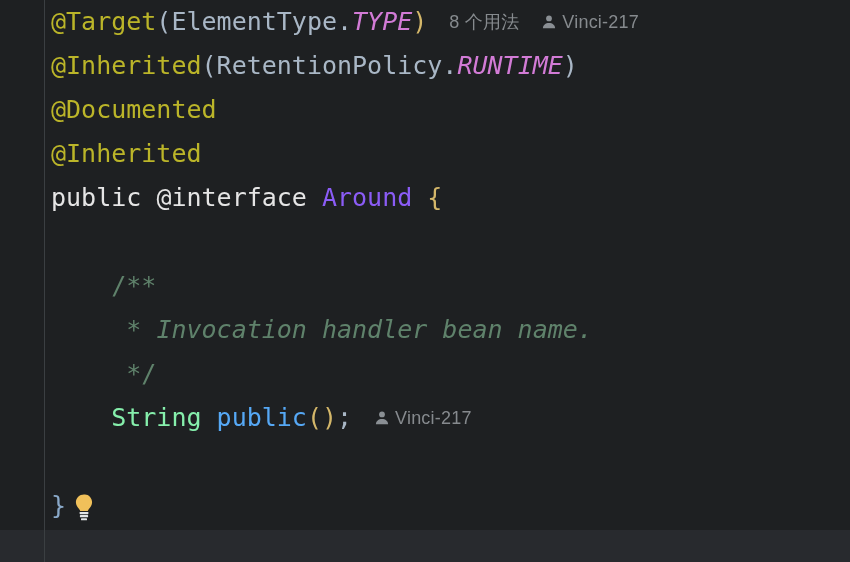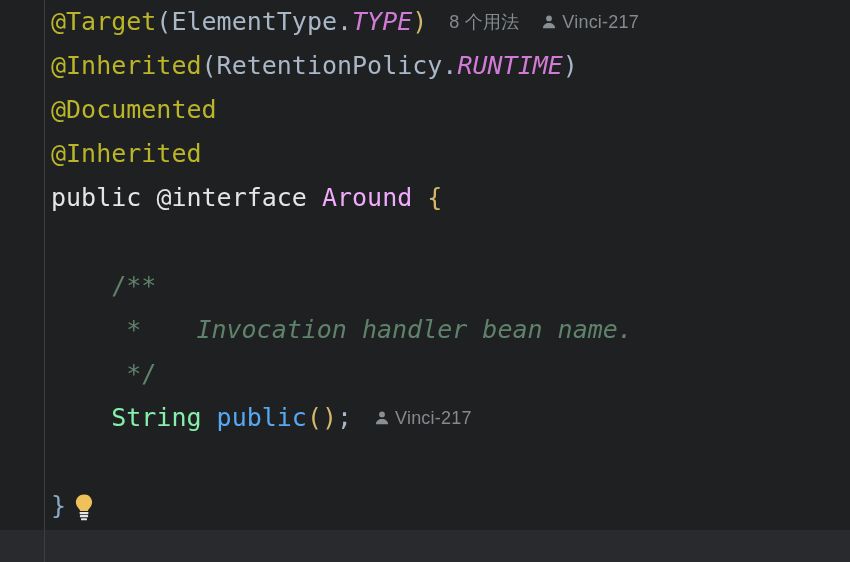--- a/index.html
+++ b/index.html
@@ -89,26 +89,26 @@
     letter-spacing: 0px;
   }
 
   
   .tok-annotation   { color: #bbb529; }
   .tok-paren        { color: #a9b7c6; }
   .tok-punct        { color: #a9b7c6; }
   .tok-ident        { color: #a9b7c6; }
   .tok-static-field { color: #d27bd6; font-style: italic; }
   .tok-keyword      { color: #e5e5e5; }
-  .tok-classname    { color: #f0abfc; }
+  .tok-classname    { color: #8b5cf6; }
   .tok-type         { color: #86efac; }
   .tok-method       { color: #56a8f5; }
   .tok-brace-gold   { color: #d4b76a; }
   .tok-brace-blue   { color: #8aa9c9; }
-  .tok-comment      { color: #5f826b; font-style: italic; margin-left: 40px; }
+  .tok-comment      { color: #5f826b; font-style: italic; }
   .tok-comment-plain{ color: #5f826b; }
 
   
   .inlay {
     display: inline-block;
     font-family: "Liberation Sans", sans-serif;
     font-size: 18px;
     color: #868a8e;
     vertical-align: 2px;
     letter-spacing: 0.2px;

